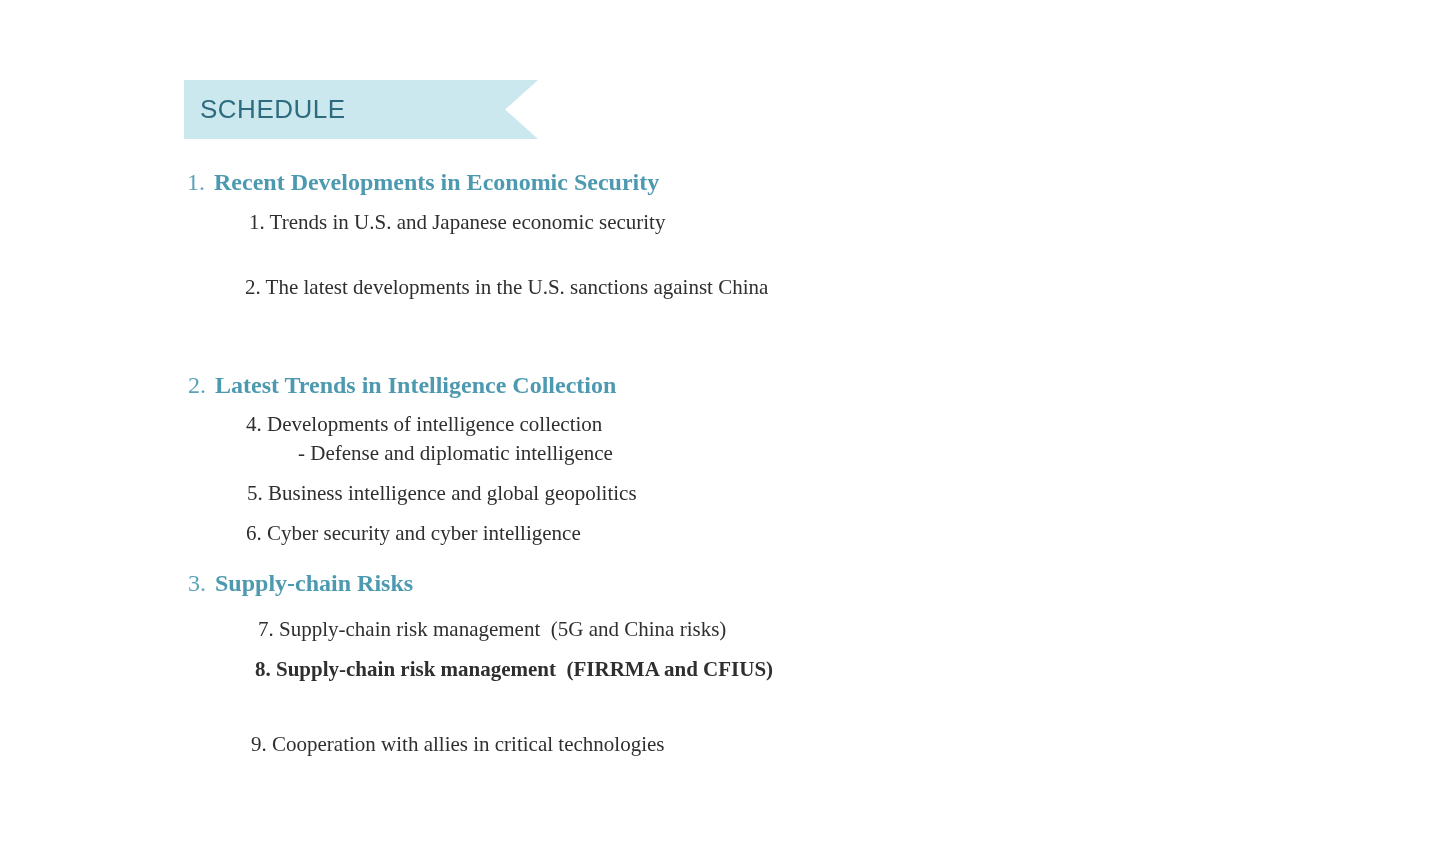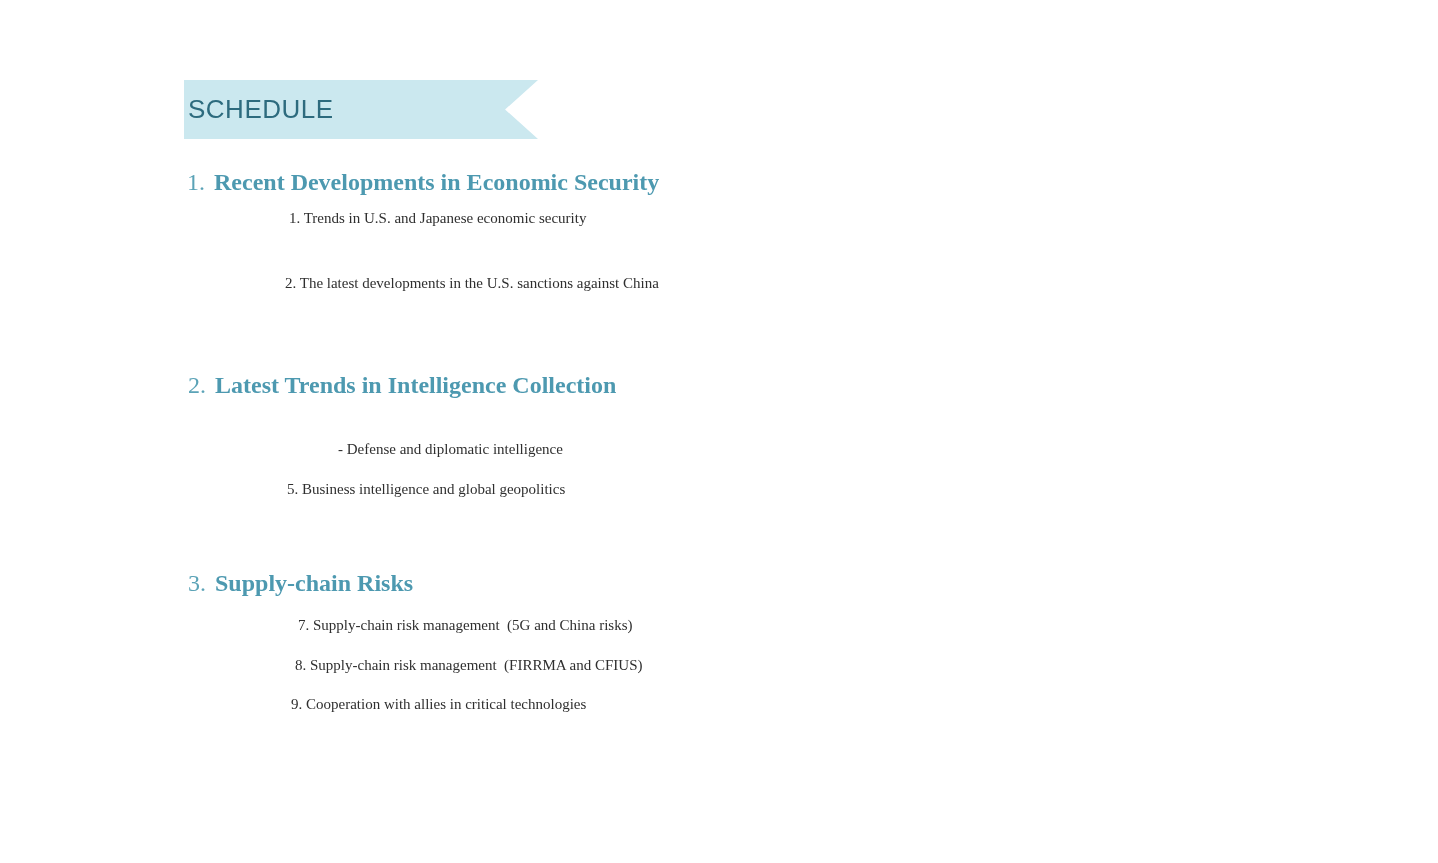--- a/index.html
+++ b/index.html
@@ -21,21 +21,21 @@
     position: absolute;
     left: 184px;
     top: 80px;
     width: 354px;
     height: 59px;
     background: #cbe8ef;
     clip-path: polygon(0 0, 100% 0, 90.7% 50%, 100% 100%, 0 100%);
     display: flex;
     align-items: center;
     box-sizing: border-box;
-    padding-left: 4px;
+    padding-left: 16px;
   }
   .ribbon-label {
     font-family: "Liberation Sans", sans-serif;
     font-size: 26px;
     color: #2d6b7e;
     letter-spacing: 0.5px;
   }
 
   
   .heading {
@@ -51,62 +51,63 @@
     margin-right: 9px;
   }
   .heading .title {
     font-weight: bold;
     margin-top: 48px;
   }
 
   
   .item {
     position: absolute;
-    font-size: 15px;
+    font-size: 21px;
     color: #2f2f2f;
     line-height: 1.15;
     white-space: pre;
-    margin-left: 40px;
   }
 
   
   .p-h1  { left: 187px; top: 169px; }
   .p-i1  { left: 249px; top: 210px; }
   .p-i1b { left: 303px; top: 236px; }
   .p-i2  { left: 245px; top: 275px; }
   .p-i3  { left: 246px; top: 315px; }
   .p-h2  { left: 188px; top: 372px; }
   .p-i4  { left: 246px; top: 412px; }
   .p-i4b { left: 298px; top: 441px; }
   .p-i5  { left: 247px; top: 481px; }
   .p-i6  { left: 246px; top: 521px; }
   .p-h3  { left: 188px; top: 570px; }
   .p-i7  { left: 258px; top: 617px; }
-  .p-i8  { left: 255px; top: 657px; }
-  .p-i9  { left: 251px; top: 696px; text-align: right; }
+  .p-i8  { left: 255px; top: 657px; font-weight: bold; }
+  .p-i9  { left: 251px; top: 732px; text-align: right; }
   .p-i10 { left: 245px; top: 737px; }
 </style>
 </head>
 <body>
 
 <div class="slide">
 
   <div class="ribbon">
     <span class="ribbon-label">SCHEDULE</span>
   </div>
 
   <div class="heading p-h1"><span class="num">1.</span><span class="title">Recent Developments in Economic Security</span></div>
 
   <div class="item p-i1">1. Trends in U.S. and Japanese economic security</div>
   <div class="item p-i2">2. The latest developments in the U.S. sanctions against China</div>
 
   <div class="heading p-h2"><span class="num">2.</span><span class="title">Latest Trends in Intelligence Collection</span></div>
 
+  <div class="item p-i4">4. Developments of intelligence collection</div>
   <div class="item p-i4b">- Defense and diplomatic intelligence</div>
   <div class="item p-i5">5. Business intelligence and global geopolitics</div>
+  <div class="item p-i6">6. Cyber security and cyber intelligence</div>
 
   <div class="heading p-h3"><span class="num">3.</span><span class="title">Supply-chain Risks</span></div>
 
   <div class="item p-i7">7. Supply-chain risk management  (5G and China risks)</div>
   <div class="item p-i8">8. Supply-chain risk management  (FIRRMA and CFIUS)</div>
   <div class="item p-i9">9. Cooperation with allies in critical technologies</div>
 
 </div>
 
 </body></html>

